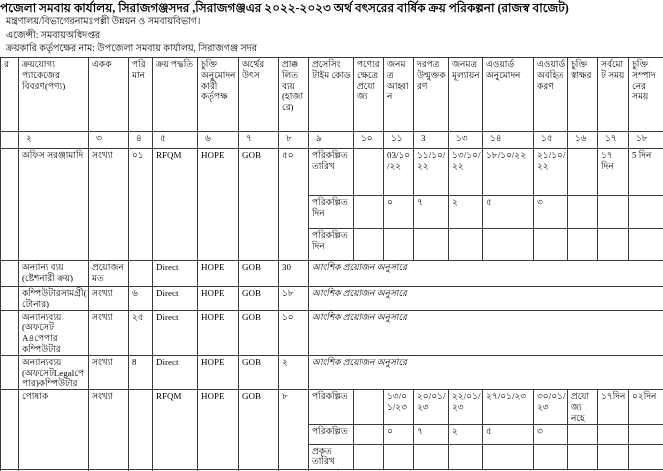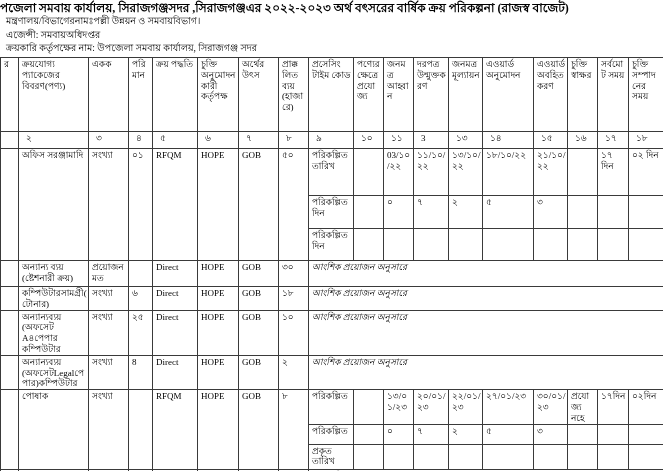--- a/index.html
+++ b/index.html
@@ -104,21 +104,21 @@
       <td rowspan="3">৫০</td>
       <td>পরিকল্পিত তারিখ</td>
       <td></td>
       <td>03/১০/২২</td>
       <td>১১/১০/২২</td>
       <td>১৩/১০/২২</td>
       <td>১৮/১০/২২</td>
       <td>২১/১০/২২</td>
       <td></td>
       <td>১৭ দিন</td>
-      <td>০২ দিন</td>
+      <td>5 দিন</td>
     </tr>
     <tr style="height:33px">
       <td>পরিকল্পিত দিন</td>
       <td></td>
       <td>০</td>
       <td>৭</td>
       <td>২</td>
       <td>৫</td>
       <td>৩</td>
       <td></td>
@@ -139,21 +139,21 @@
     </tr>
 
     <tr style="height:26px">
       <td></td>
       <td>অন্যান্য ব্যয় (ষ্টেশনারী ক্রয়)</td>
       <td>প্রয়োজনমত</td>
       <td></td>
       <td class="en">Direct</td>
       <td class="en">HOPE</td>
       <td class="en">GOB</td>
-      <td>৩০</td>
+      <td>30</td>
       <td colspan="10" class="note">আংশিক প্রয়োজন অনুসারে</td>
     </tr>
 
     <tr style="height:22px">
       <td></td>
       <td>কম্পিউটারসামগ্রী( টোনার)</td>
       <td>সংখ্যা</td>
       <td>৬</td>
       <td class="en">Direct</td>
       <td class="en">HOPE</td>

